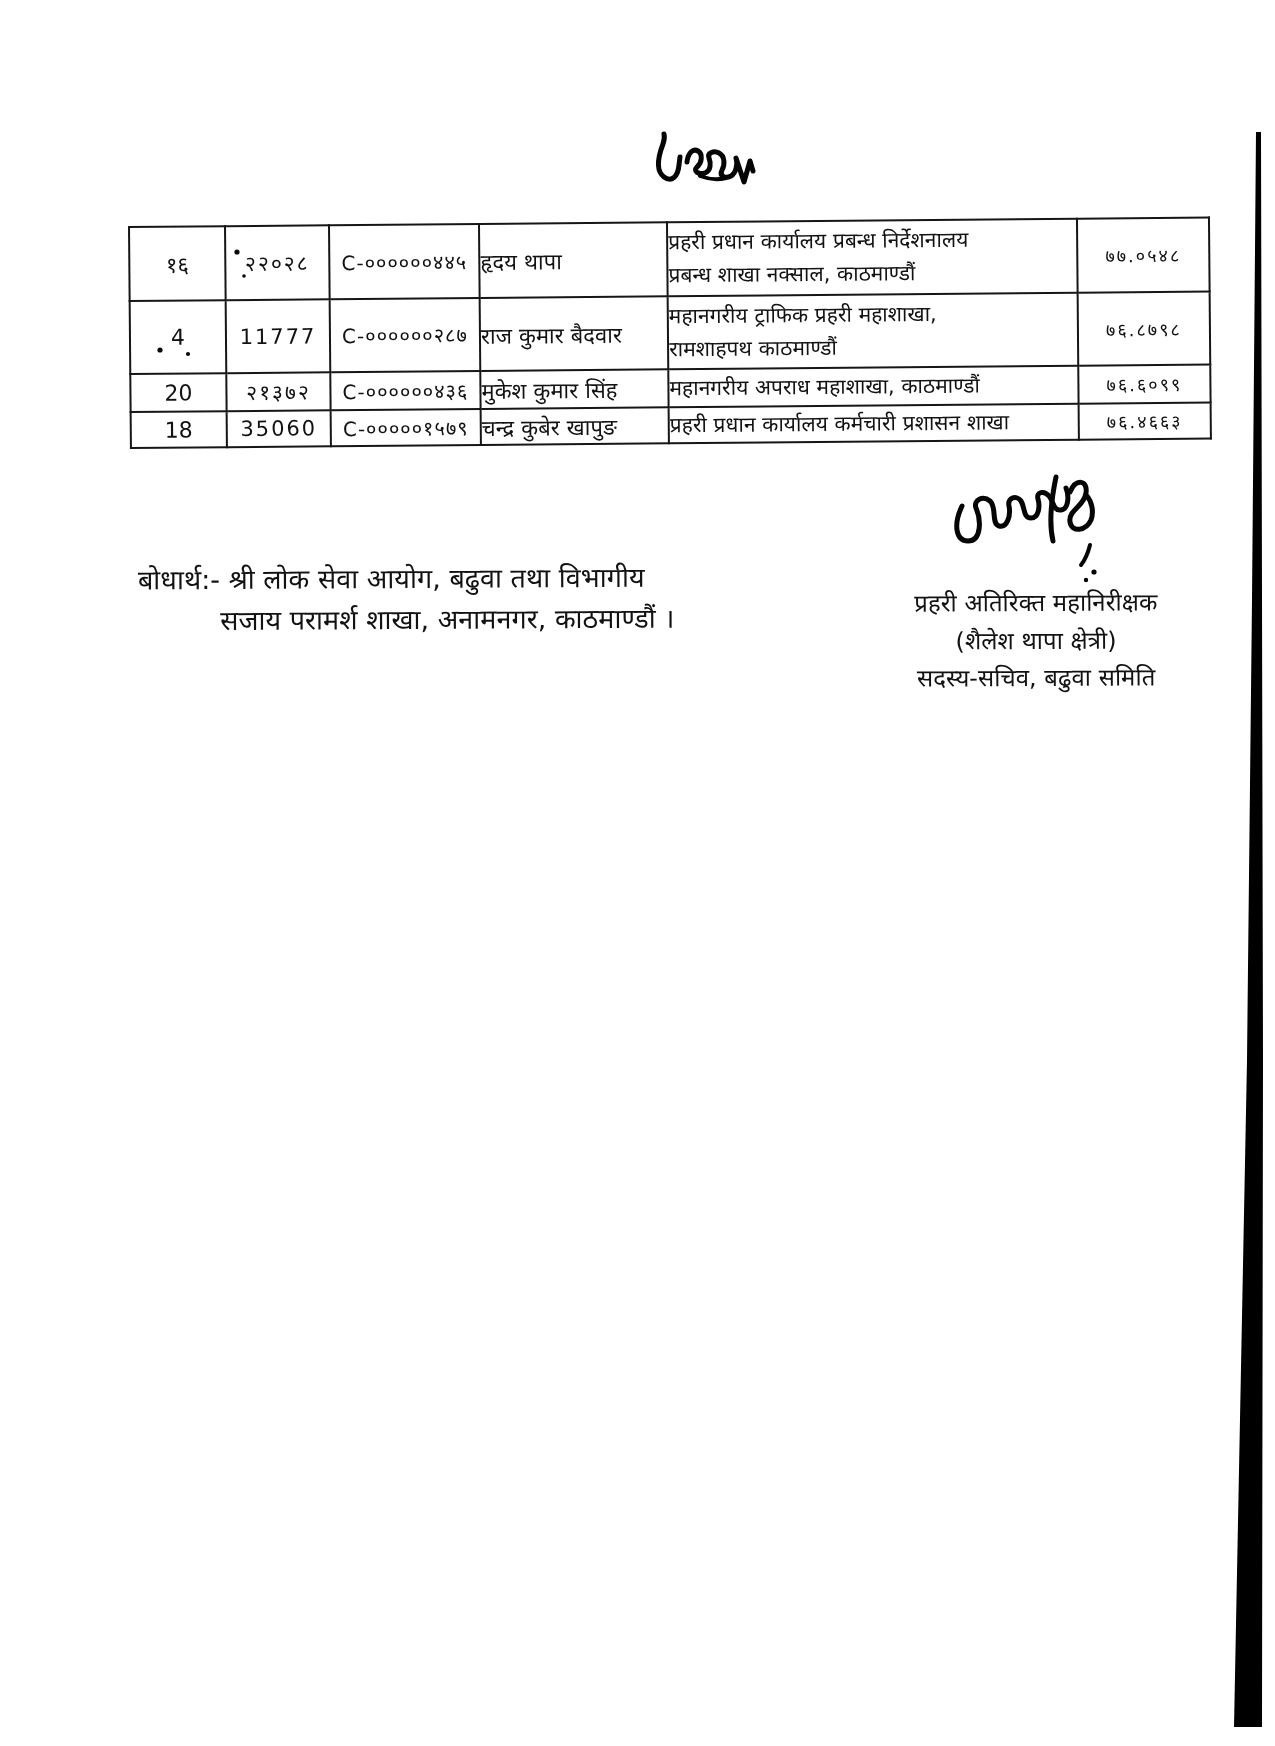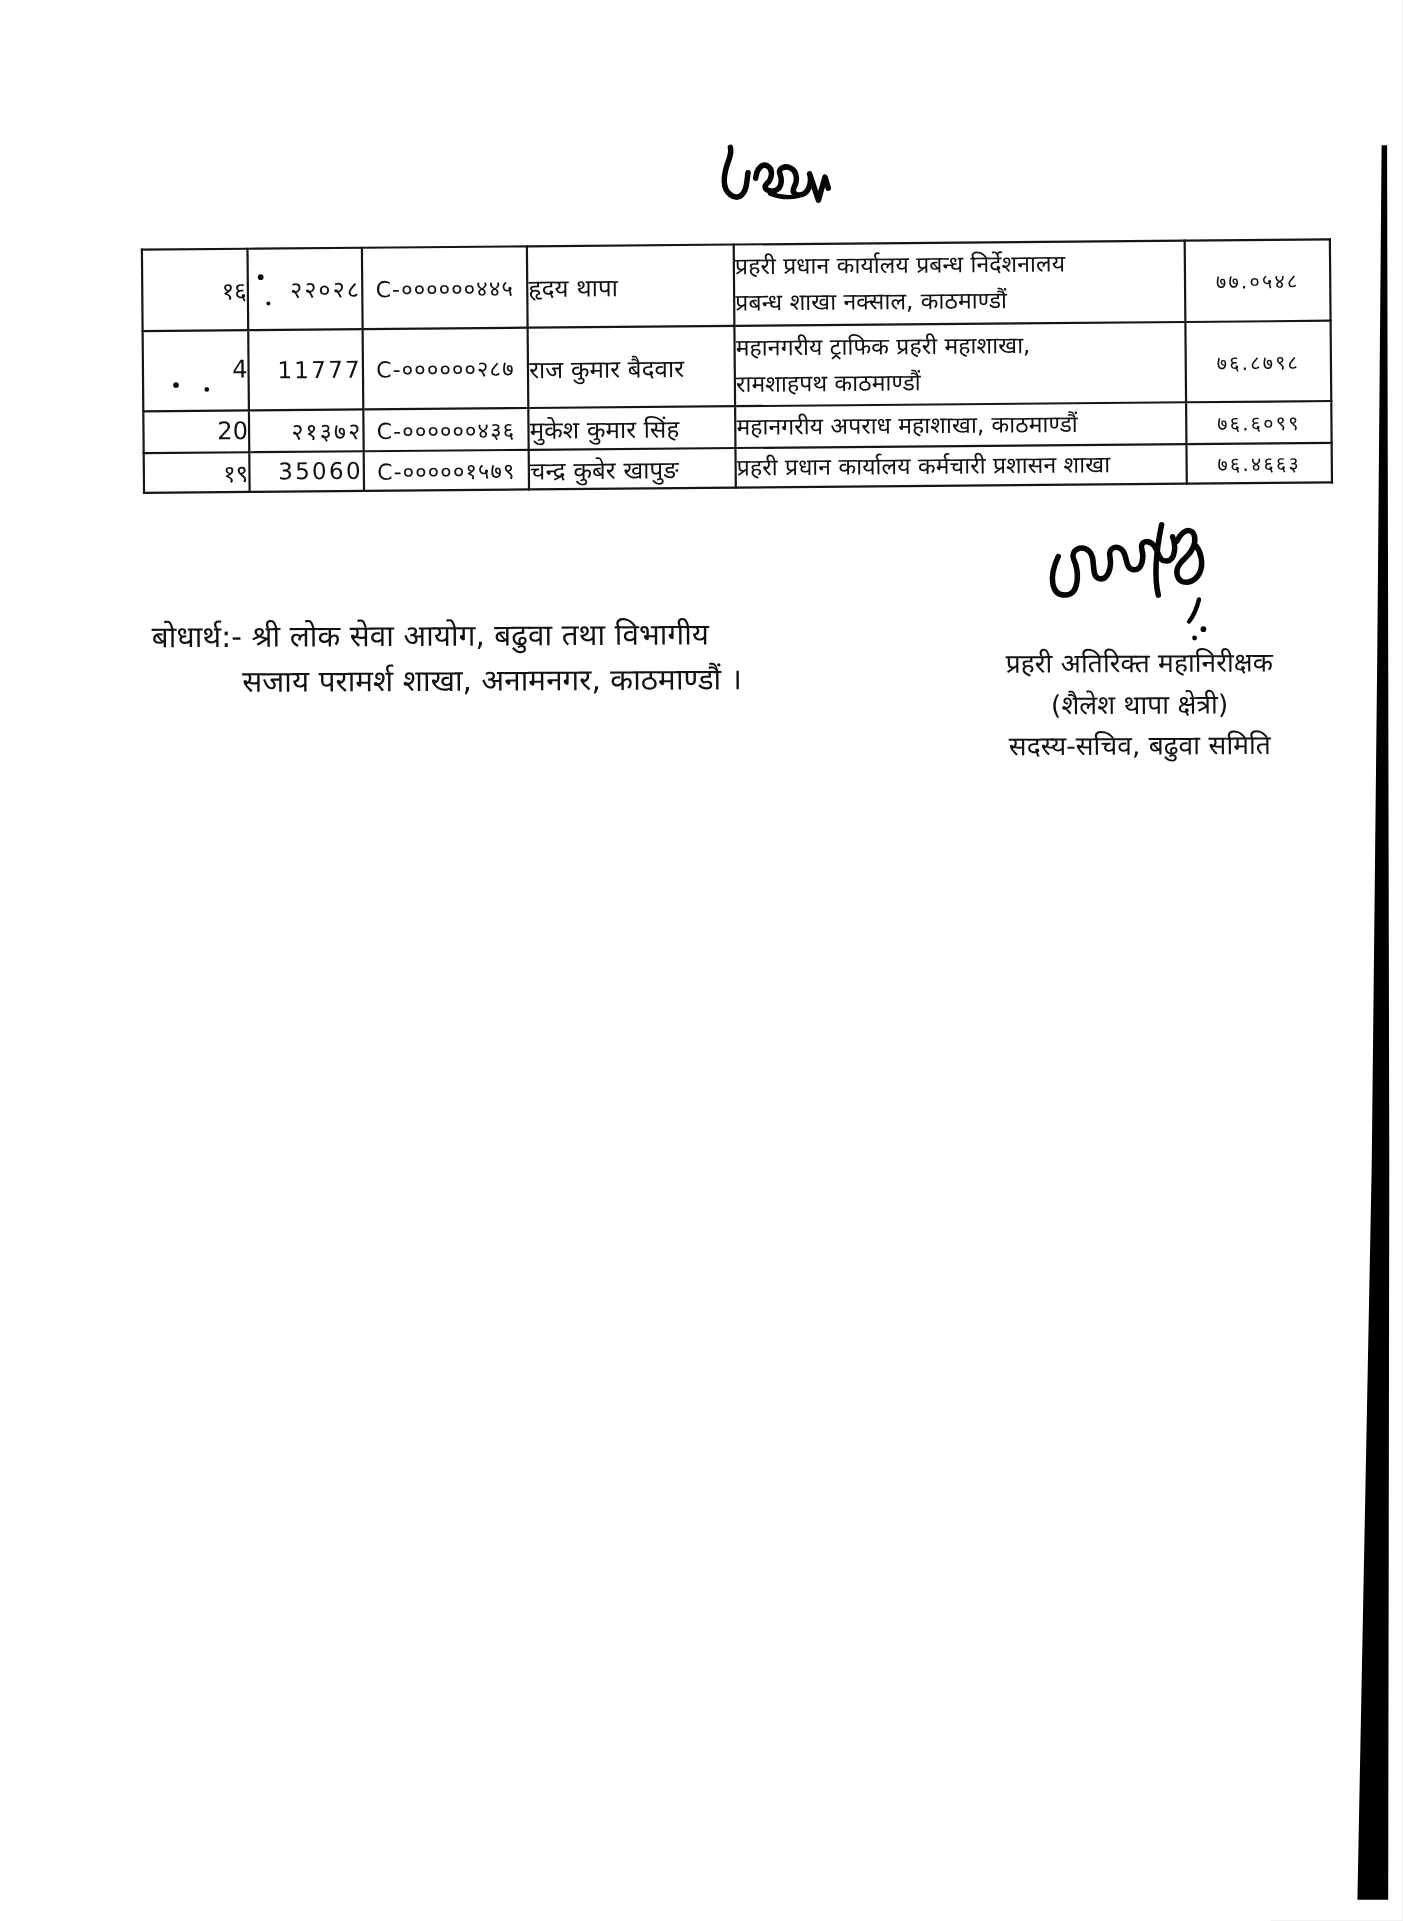--- a/index.html
+++ b/index.html
@@ -26,22 +26,22 @@
   table.promo td{
     border:2px solid #161616;
     padding:0;
     vertical-align:middle;
     overflow:hidden;
   }
   tr.r0{height:74px;}
   tr.r1{height:73px;}
   tr.r2{height:38px;}
   tr.r3{height:36px;}
-  td.c-sn{text-align:right;font-size:22px;}
-  td.c-roll{text-align:right;font-size:21px;letter-spacing:2px;}
+  td.c-sn{text-align:center;font-size:22px;}
+  td.c-roll{text-align:center;font-size:21px;letter-spacing:2px;}
   td.c-code{text-align:center;font-size:20px;letter-spacing:1px;}
   td.c-name{text-align:left;font-size:22px;padding-left:10px;}
   td.c-office{text-align:left;font-size:21px;padding:2px 6px 2px 10px;line-height:33px;}
   td.c-office .oline{display:block;white-space:nowrap;}
   td.c-score{text-align:center;font-size:18px;letter-spacing:2px;}
   
   .bodhartha{
     position:absolute;left:138px;top:558px;
     font-size:27px;line-height:41px;
     white-space:nowrap;
@@ -104,21 +104,21 @@
           <td class="c-sn">20</td>
           <td class="c-roll">२१३७२</td>
           <td class="c-code">C-००००००४३६</td>
           <td class="c-name">मुकेश कुमार सिंह</td>
           <td class="c-office">
             <span class="oline">महानगरीय अपराध महाशाखा, काठमाण्डौं</span>
           </td>
           <td class="c-score">७६.६०९९</td>
         </tr>
         <tr class="r3">
-          <td class="c-sn">१९</td>
+          <td class="c-sn">18</td>
           <td class="c-roll">35060</td>
           <td class="c-code">C-०००००१५७९</td>
           <td class="c-name">चन्द्र कुबेर खापुङ</td>
           <td class="c-office">
             <span class="oline">प्रहरी प्रधान कार्यालय कर्मचारी प्रशासन शाखा</span>
           </td>
           <td class="c-score">७६.४६६३</td>
         </tr>
       </tbody>
     </table>

